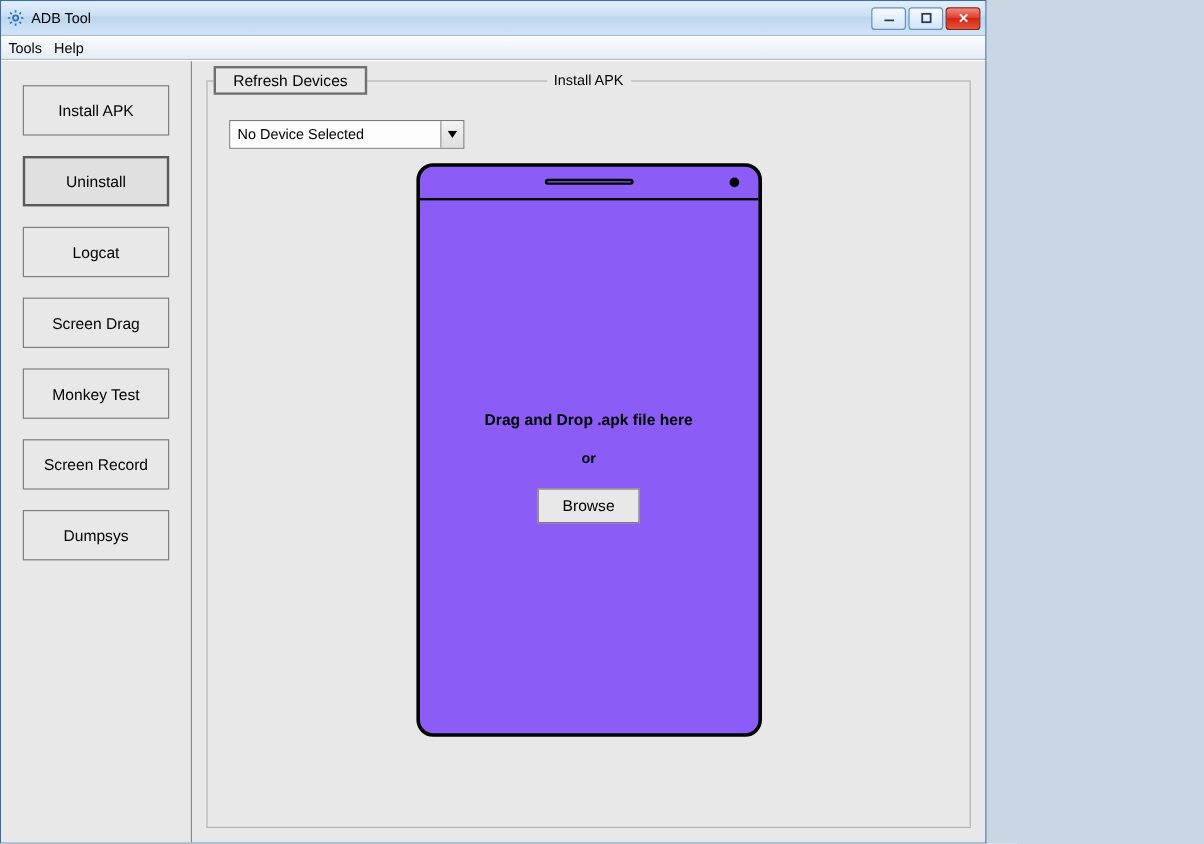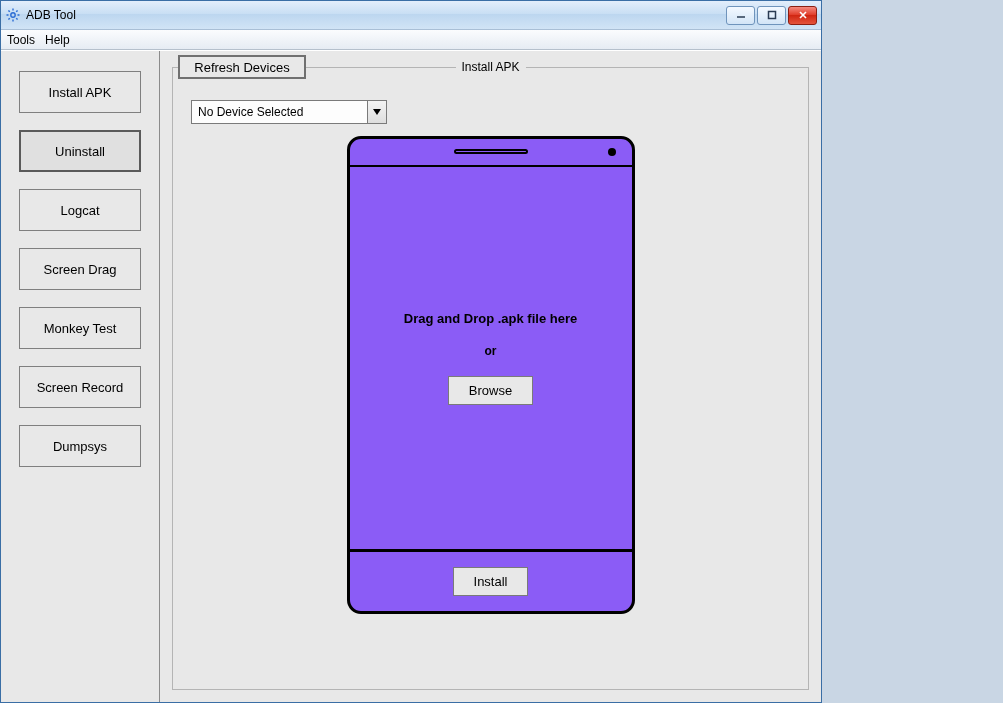--- a/index.html
+++ b/index.html
@@ -327,20 +327,17 @@
         <div class="phone">
           <div class="phone-top">
             <div class="speaker"></div>
             <div class="camera"></div>
           </div>
           <div class="phone-screen">
             <div class="line1">Drag and Drop .apk file here</div>
             <div class="line2">or</div>
             <div class="browse-btn">Browse</div>
           </div>
-          <div class="phone-bottom">
-            <div class="install-btn">Install</div>
-          </div>
         </div>
       </div>
     </div>
   </div>
 </div>
 
 </body></html>

